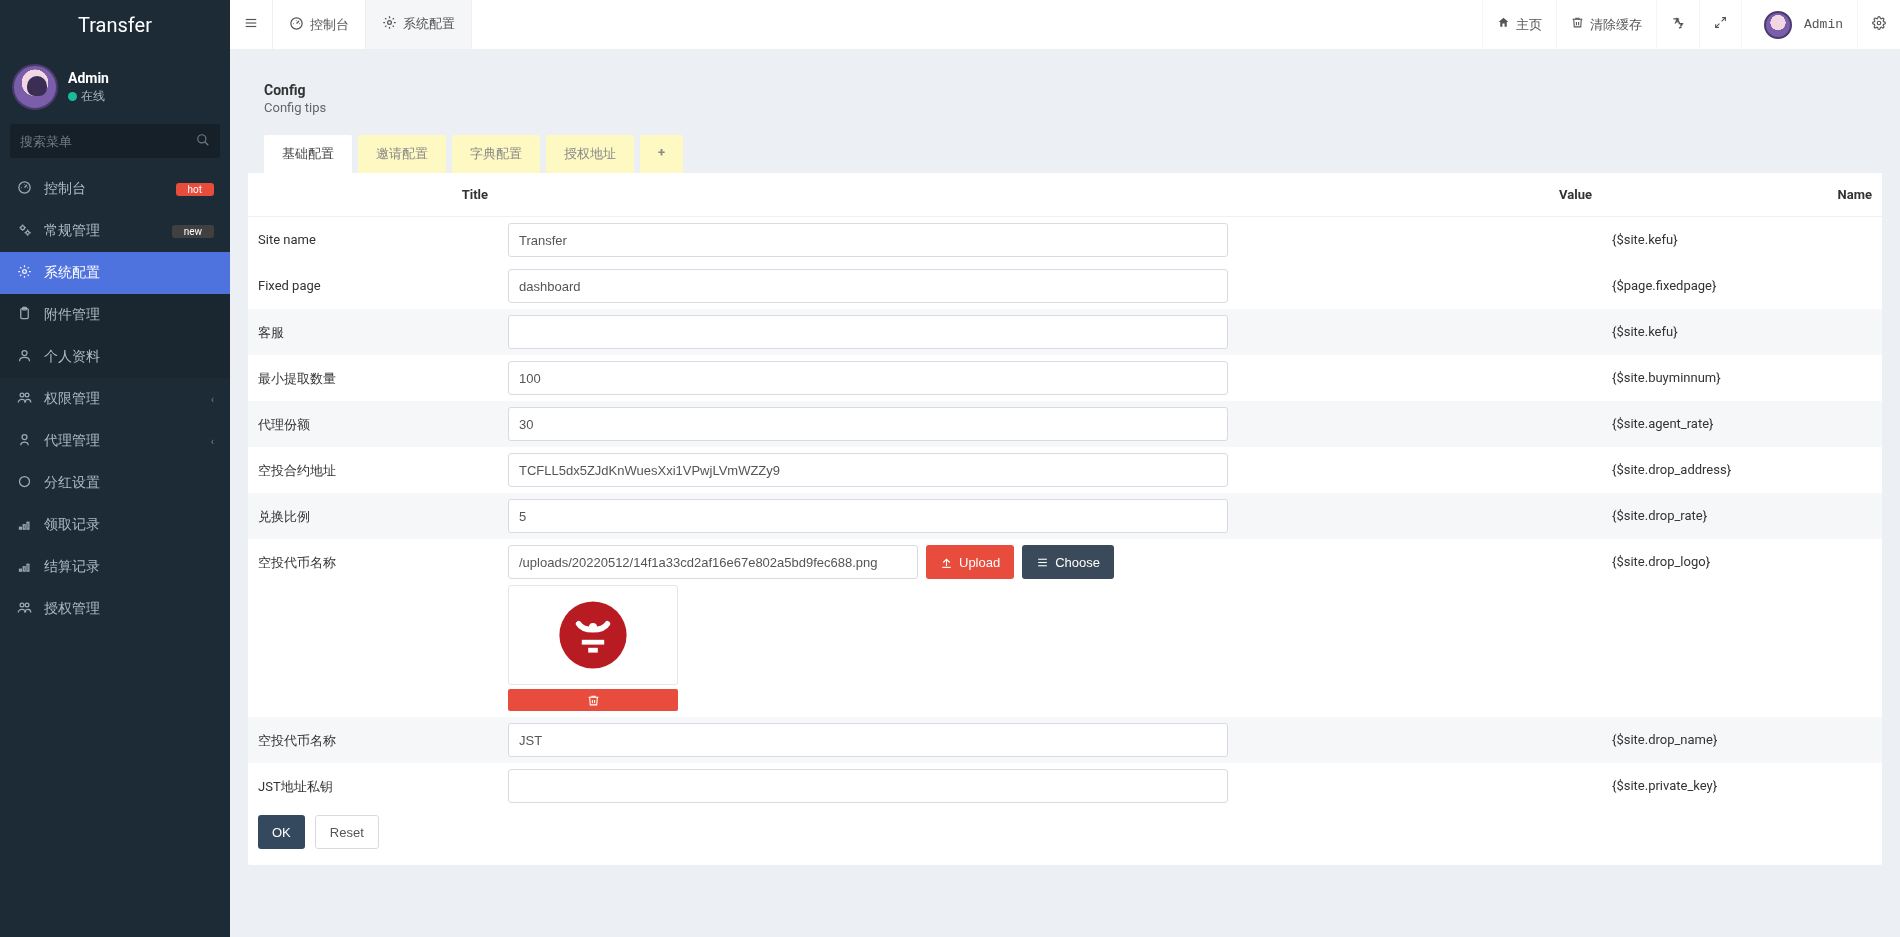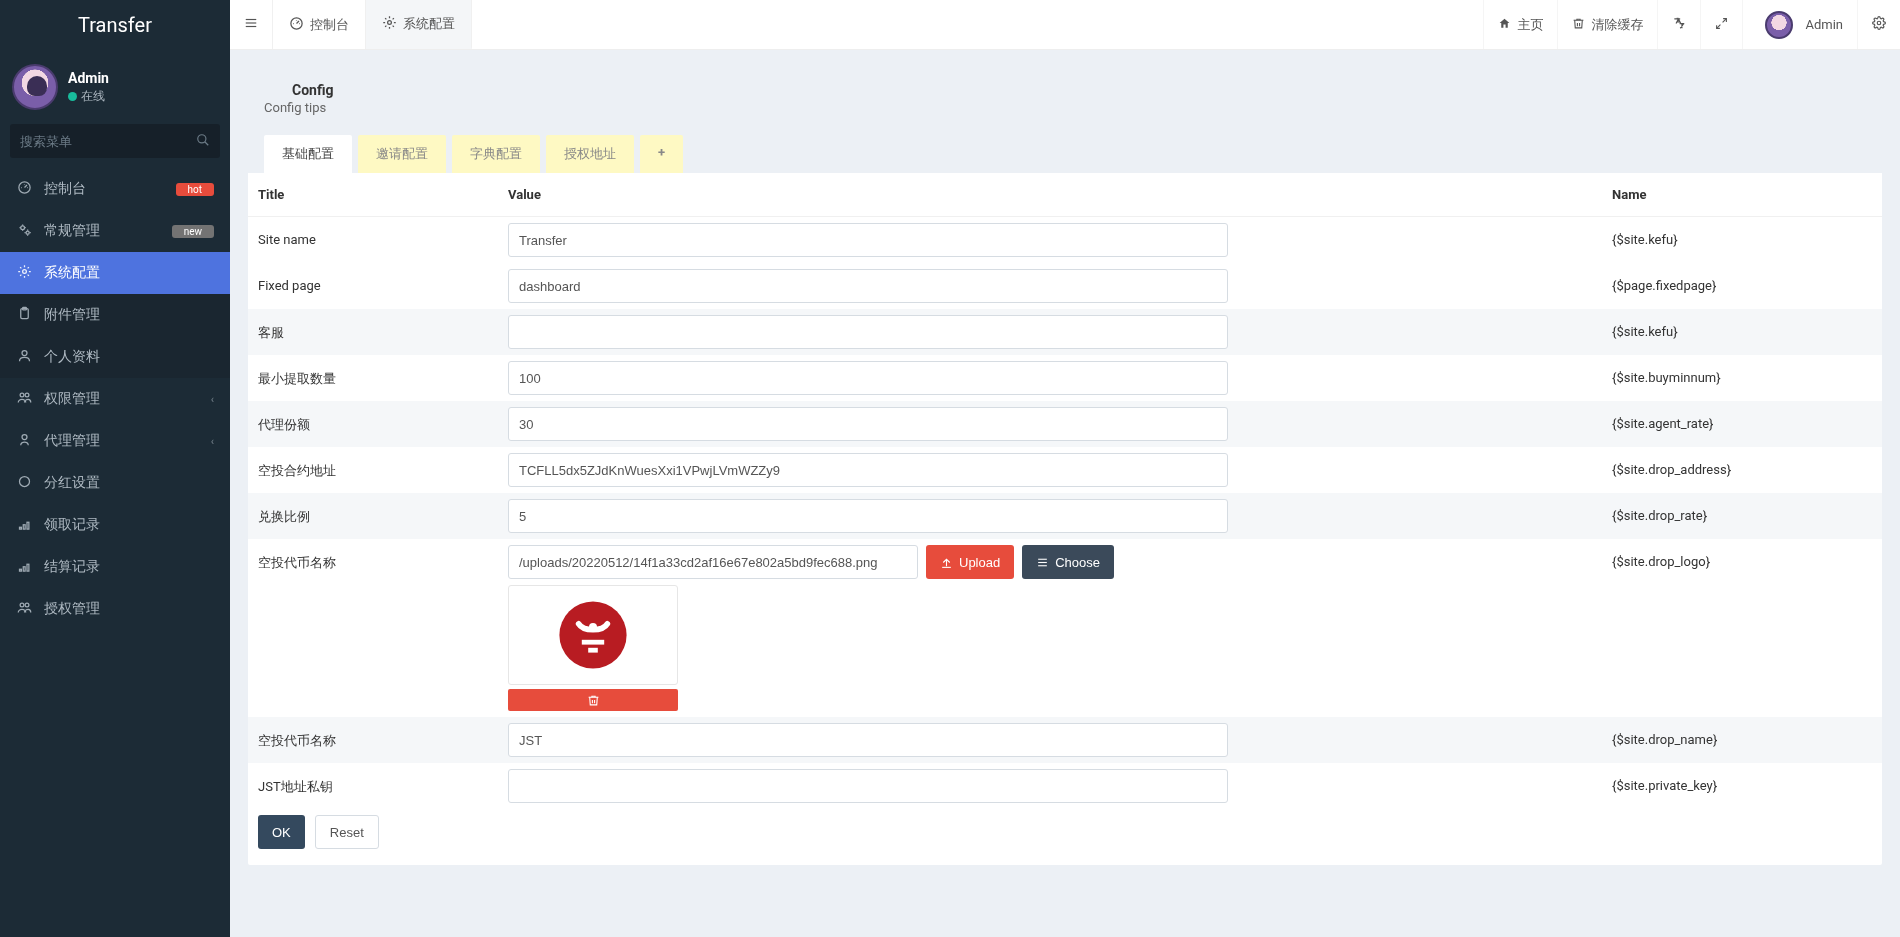--- a/index.html
+++ b/index.html
@@ -72,21 +72,21 @@
     position:relative; font-size:14px;
   }
   .menu li.active{ background:#4e73df; color:#fff;}
   .menu li.dim{ background:#1a2630;}
   .menu .m-ic{ width:16px; text-align:center; opacity:.9; flex-shrink:0;}
   .menu .m-label{ flex:1; white-space:nowrap; overflow:hidden;}
   .menu .badge{
     font-size:10px; padding:1px 12px; border-radius:3px; color:#fff;
   }
   .badge-hot{ background:#e74c3c;}
-  .badge-new{ background:#737373;}
+  .badge-new{ background:#404040;}
   .menu .chev{ font-size:11px; opacity:.6;}
 
   
   .main{ flex:1; display:flex; flex-direction:column; background:#ecf0f5; overflow:hidden;}
   .topbar{
     height:50px; background:#fff; display:flex; align-items:stretch;
     border-bottom:1px solid #eee;
   }
   .top-left{ display:flex; align-items:stretch;}
   .tb-btn{
@@ -94,43 +94,43 @@
     padding:0 14px; color:#555; cursor:pointer;
     border-right:1px solid #f0f0f0; font-size:13px;
   }
   .tb-tab{
     display:flex; align-items:center; gap:6px;
     padding:0 16px; color:#555; cursor:pointer; font-size:13px;
     border-right:1px solid #f0f0f0;
   }
   .tb-tab.active{ background:#f4f6f8; border-bottom:2px solid transparent;}
   .top-right{ margin-left:auto; display:flex; align-items:stretch;}
-  .top-right .tb-btn{ border-right:none; border-left:1px solid #f5f5f5;}
+  .top-right .tb-btn{ border-right:none; border-left:1px solid #f5f5f5;font-family:Liberation Mono, monospace;}
   .top-avatar{
     width:28px;height:28px;border-radius:50%;
     background: radial-gradient(circle at 50% 40%, #f2d7e3 0 40%, #7a5ea9 41% 100%);
     border:2px solid #4a3b6e; align-self:center; margin:0 6px 0 8px;
   }
 
   
   .content{ flex:1; overflow:auto; padding:18px;}
   .panel{ background:#fff; border-radius:2px;}
   .panel-head{ padding:14px 16px 10px 16px;}
-  .panel-title{ font-weight:bold; font-size:14px; color:#333;margin-left:28px;}
+  .panel-title{ font-weight:bold; font-size:14px; color:#333;}
   .panel-sub{ color:#666; font-size:13px; margin-top:2px;}
   .tabs-wrap{ display:flex; gap:6px; padding:10px 0 0 16px;}
   .ctab{
     padding:10px 18px; background:#fef9c3; color:#888; font-size:13px;
     cursor:pointer; border-radius:2px 2px 0 0;
   }
   .ctab.active{ background:#fff; color:#444;}
   .ctab.plus{ color:#888; font-weight:bold;}
   .table{ width:100%; border-collapse:collapse; font-size:13px; background:#fff;}
   .table th{
-    text-align:left; font-weight:bold; color:#333;
+    text-align:right; font-weight:bold; color:#333;
     padding:14px 10px; border-bottom:1px solid #f0f0f0;
   }
   .table td{
     padding:6px 10px; border-bottom:0; vertical-align:top;
   }
   .table tbody tr{ }
   .table tbody tr td:first-child{ padding-top:15px;}
   .table tbody tr td:last-child{ padding-top:15px;}
   .col-title{ width:250px;}
   .col-name{ width:280px;}

